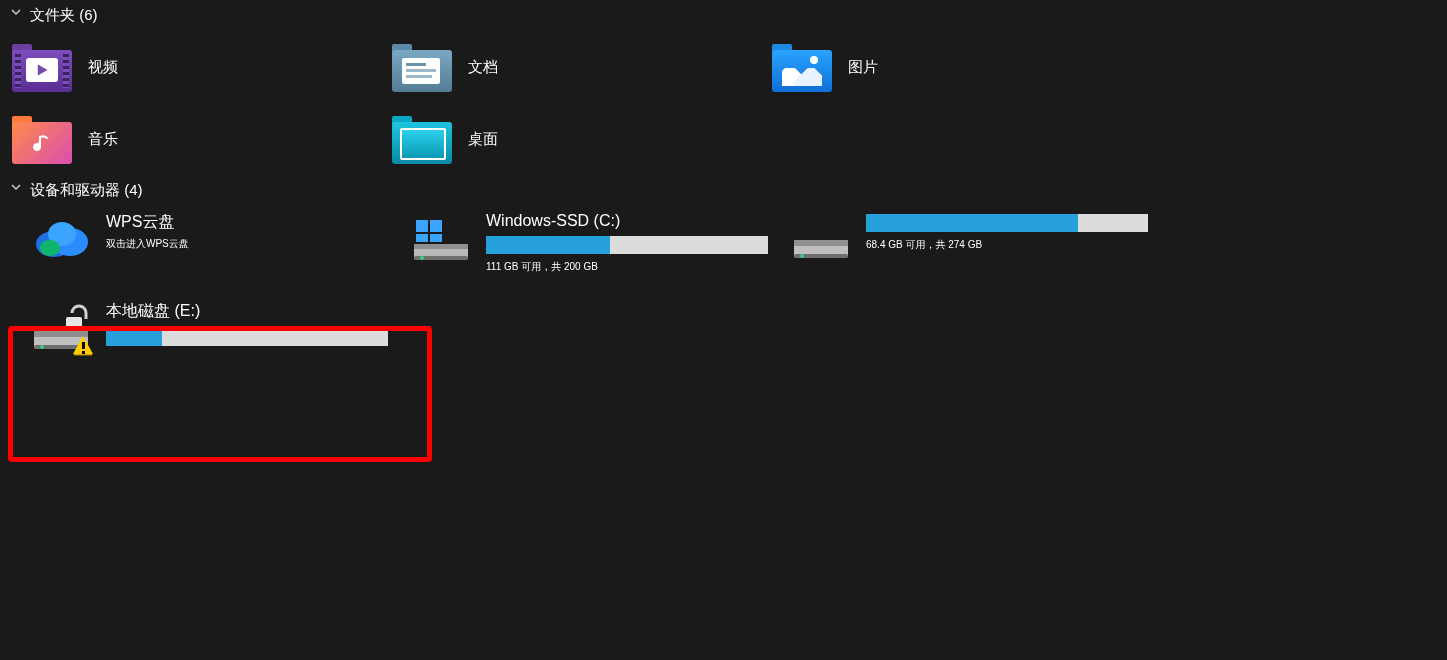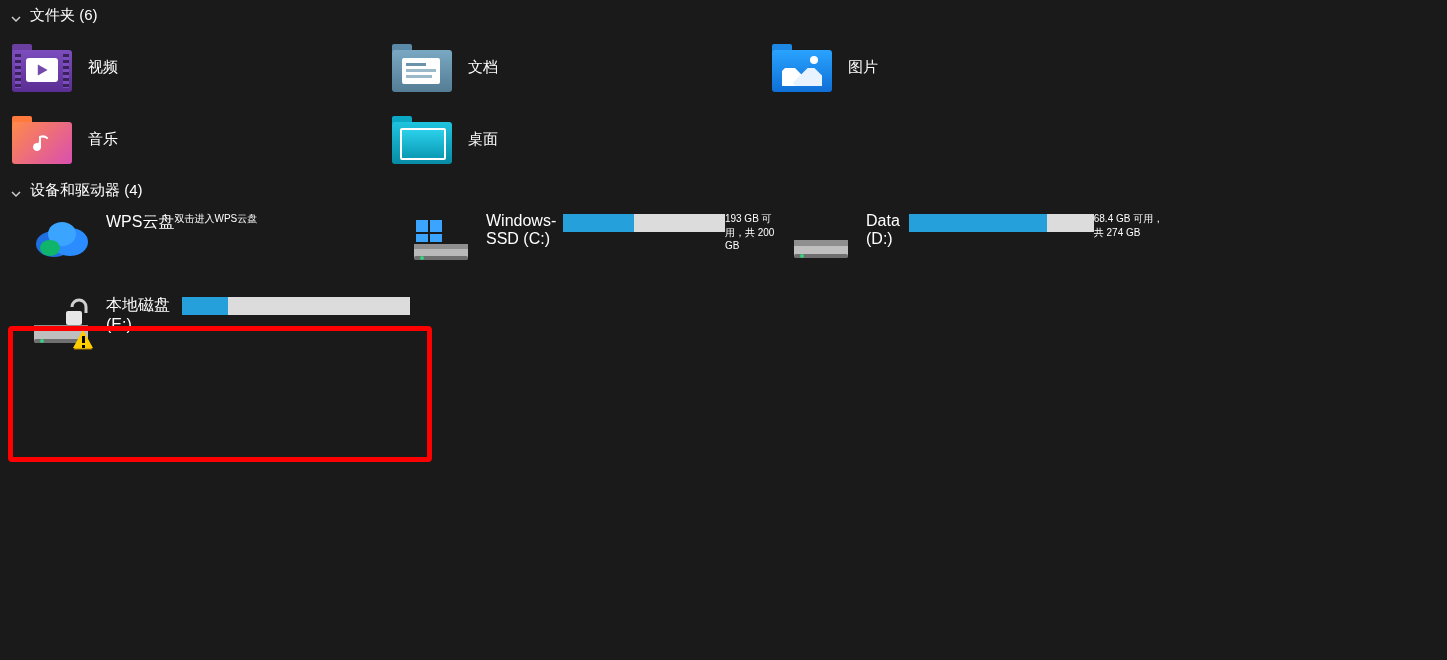--- a/index.html
+++ b/index.html
@@ -1,26 +1,26 @@
 <!DOCTYPE html>
 <html><head>
 <meta charset="utf-8">
 <style>
   html,body{margin:0;padding:0;background:#1a1a1a;color:#fff;font-family:"Segoe UI","Microsoft YaHei",sans-serif;font-size:15px;width:1447px;height:660px;overflow:hidden}
-  .section-header{display:flex;align-items:flex-end;padding:6px 0 6px 10px;font-size:15px;color:#fff}
+  .section-header{display:flex;align-items:flex-start;padding:6px 0 6px 10px;font-size:15px;color:#fff}
   .chev{width:12px;height:12px;margin-right:8px;display:inline-flex;align-items:center;justify-content:center;color:#ccc}
   .chev svg{width:10px;height:10px}
   .folders-row{display:flex;flex-wrap:wrap;padding-left:12px}
   .folder-item{display:flex;align-items:center;width:380px;height:72px;cursor:default}
   .folder-icon{width:60px;height:50px;margin-right:16px;position:relative;flex-shrink:0}
   .folder-label{font-size:15px;color:#fff}
   .drives-row{display:flex;flex-wrap:wrap;padding-left:30px;align-items:flex-start}
   .drive-item{display:flex;align-items:flex-start;width:380px;padding:6px 0 18px 0;cursor:default;position:relative}
   .drive-icon{width:62px;height:50px;margin-right:14px;flex-shrink:0;position:relative}
-  .drive-text{display:flex;min-width:0;flex:1}
+  .drive-text{display:flex;flex-direction:column;min-width:0;flex:1}
   .drive-name{font-size:16px;color:#fff;margin-bottom:4px}
   .drive-sub{font-size:10px;color:#ffffff}
   .bar{width:282px;height:18px;background:#dcdcdc;margin:2px 0 6px 0;position:relative}
   .bar-fill{position:absolute;left:0;top:0;bottom:0;background:#26a0da}
   .highlight-box{position:absolute;border:5px solid #ff0000;border-radius:4px;pointer-events:none}
   
   .ficon-tab{position:absolute;left:0;top:2px;width:20px;height:8px;border-radius:2px 2px 0 0}
   .ficon-body{position:absolute;left:0;top:8px;right:0;bottom:0;border-radius:3px}
   .ficon-inner{position:absolute;display:flex;align-items:center;justify-content:center}
 </style>
@@ -141,35 +141,34 @@
         <rect x="20" y="2" width="12" height="12" fill="#3ba4ff"></rect>
         <rect x="6" y="16" width="12" height="8" fill="#3ba4ff"></rect>
         <rect x="20" y="16" width="12" height="8" fill="#3ba4ff"></rect>
       </svg>
     </div>
     <div class="drive-text">
       <span class="drive-name">Windows-SSD (C:)</span>
       <div class="bar">
           <div class="bar-fill" id="fill-c" style="width: 44%;"></div>
         </div>
-      <span class="drive-sub">193 GB 可用，共 200 GB</span>
+      <span class="drive-sub">111 GB 可用，共 200 GB</span>
     </div>
   </div>
 
   <div class="drive-item">
     <div class="drive-icon" style="margin-top:6px">
       <svg width="62" height="48" viewBox="0 0 62 48">
         <rect x="4" y="22" width="54" height="18" rx="3" fill="#bfbfbf"></rect>
         <rect x="4" y="22" width="54" height="6" fill="#8f8f8f"></rect>
         <rect x="4" y="36" width="54" height="4" rx="2" fill="#6f6f6f"></rect>
         <circle cx="12" cy="38" r="2" fill="#35d07f"></circle>
       </svg>
     </div>
     <div class="drive-text">
-      <span class="drive-name">Data (D:)</span>
       <div class="bar">
           <div class="bar-fill" id="fill-d" style="width: 75%;"></div>
         </div>
       <span class="drive-sub">68.4 GB 可用，共 274 GB</span>
     </div>
   </div>
 
   <div class="drive-item" style="margin-top:3px">
     <div class="drive-icon" style="margin-top:2px">
       <svg width="70" height="58" viewBox="0 0 70 58">

